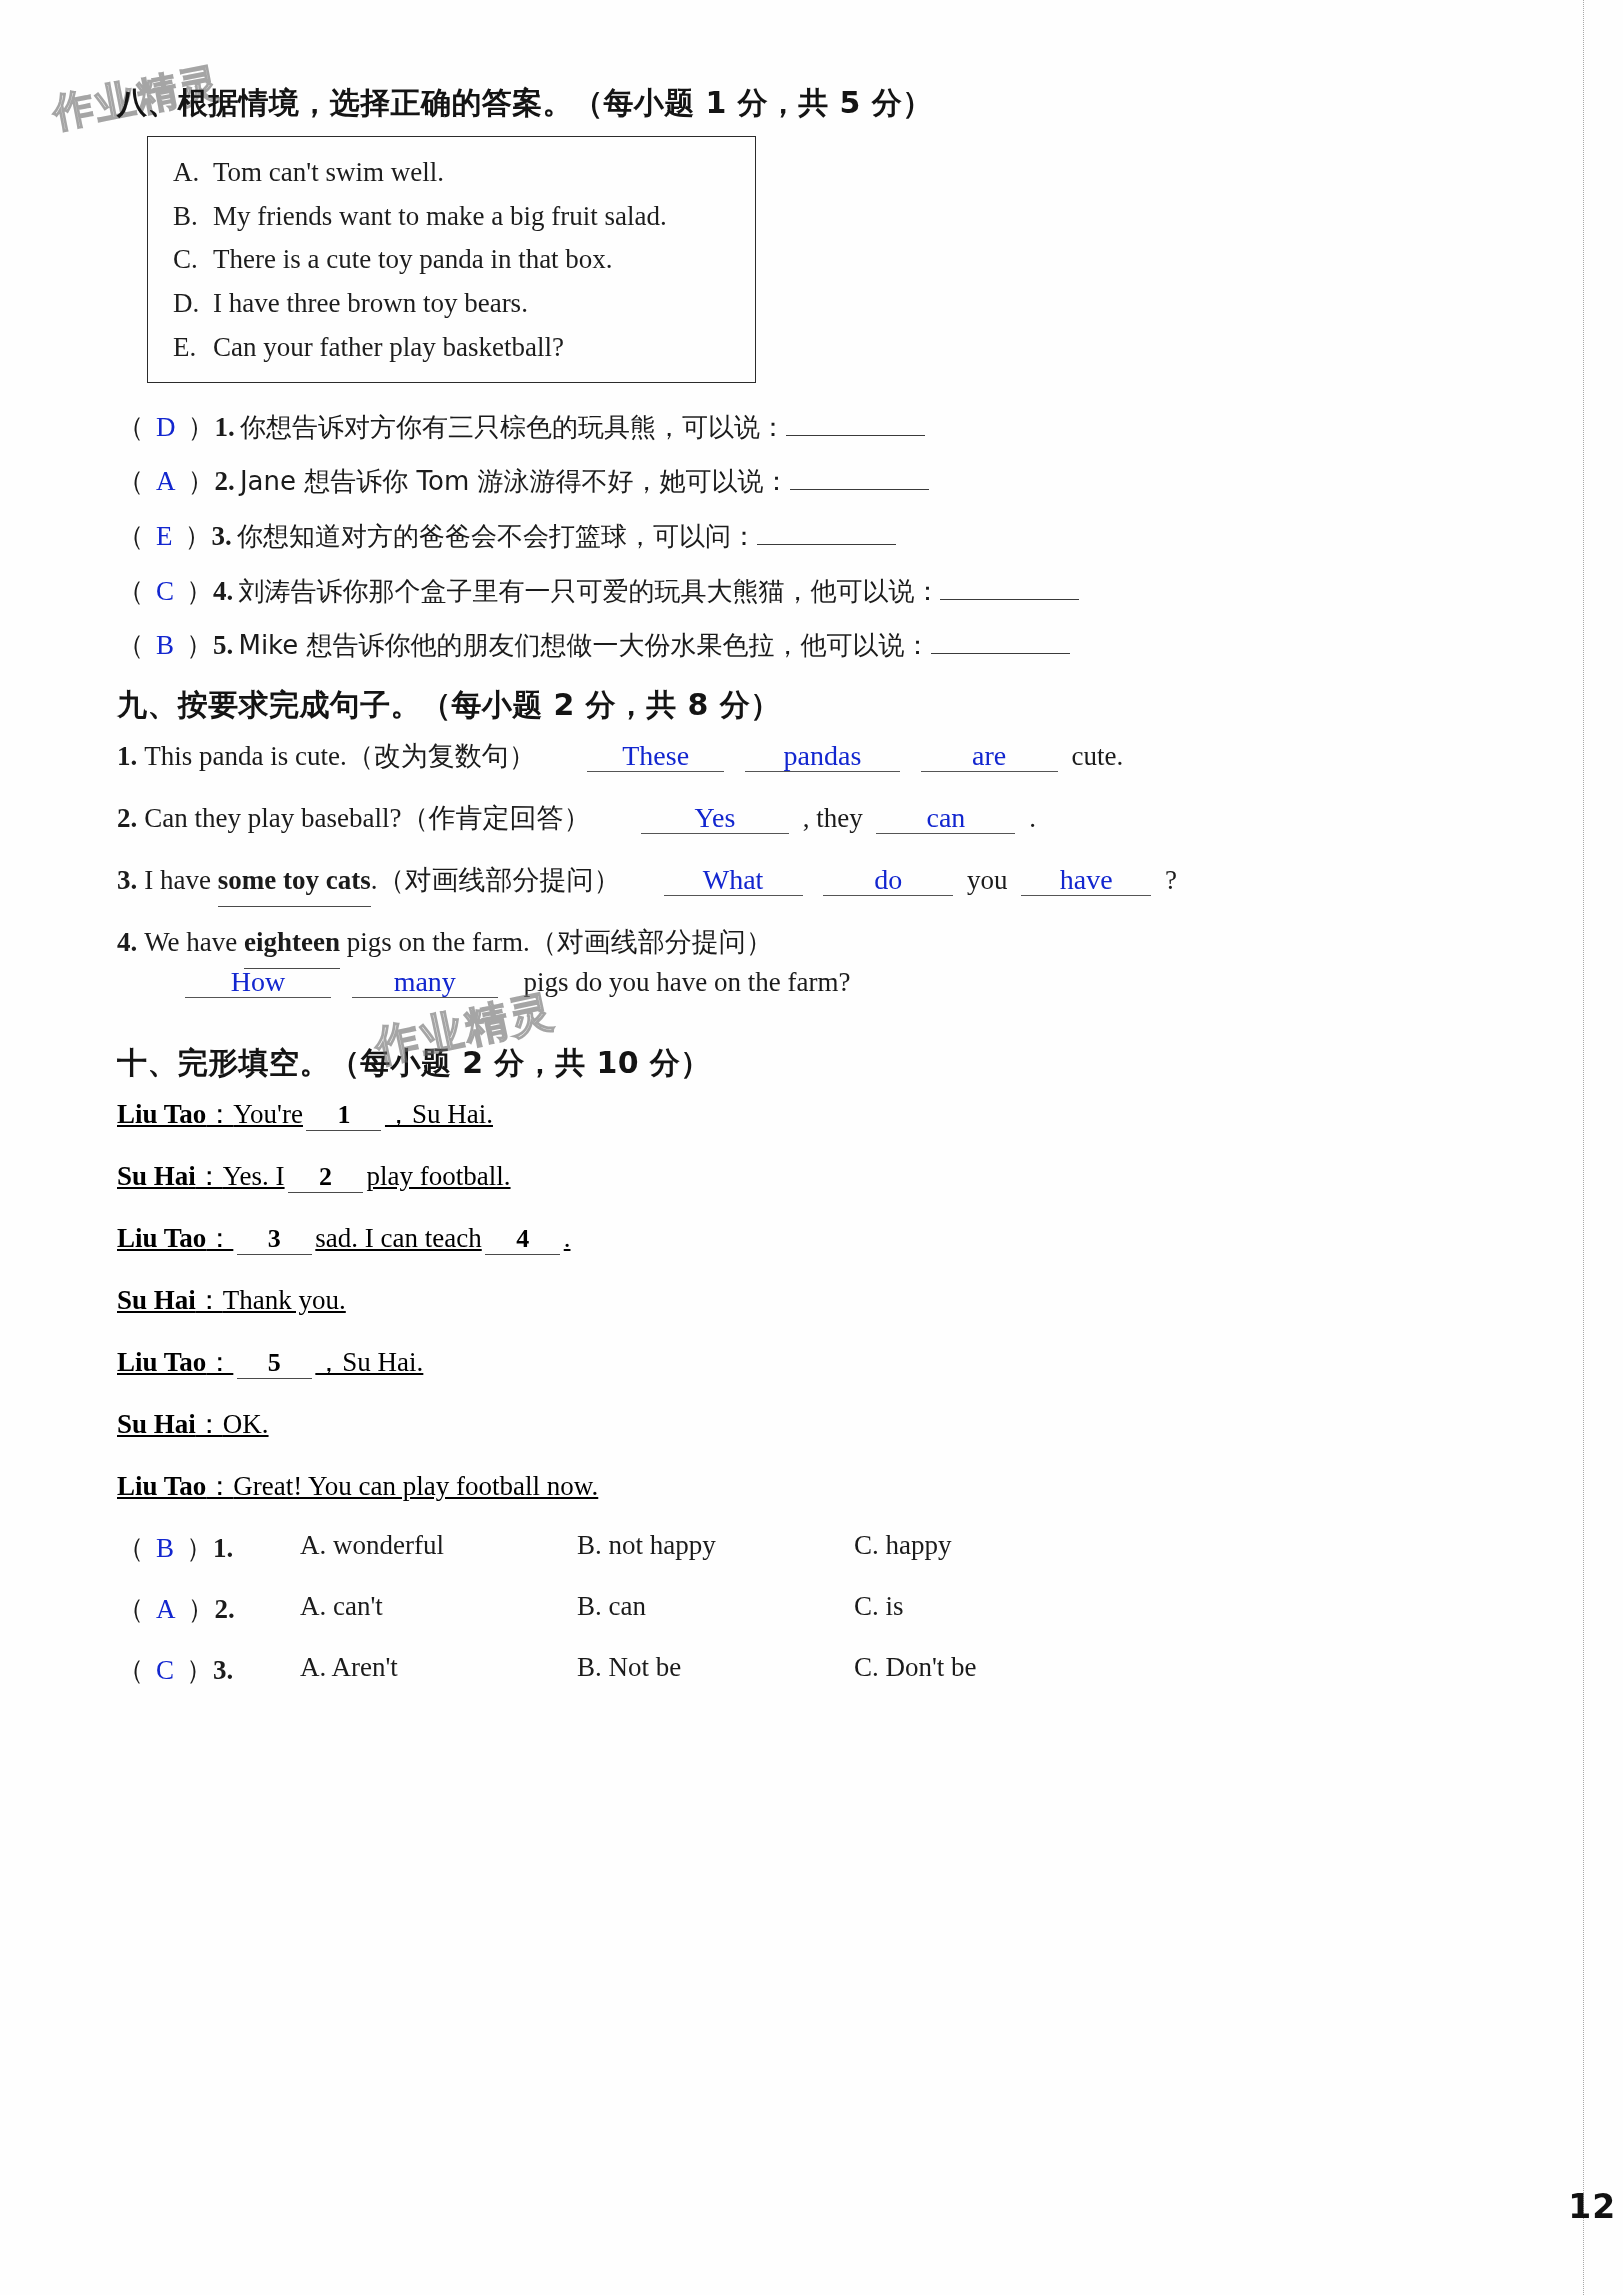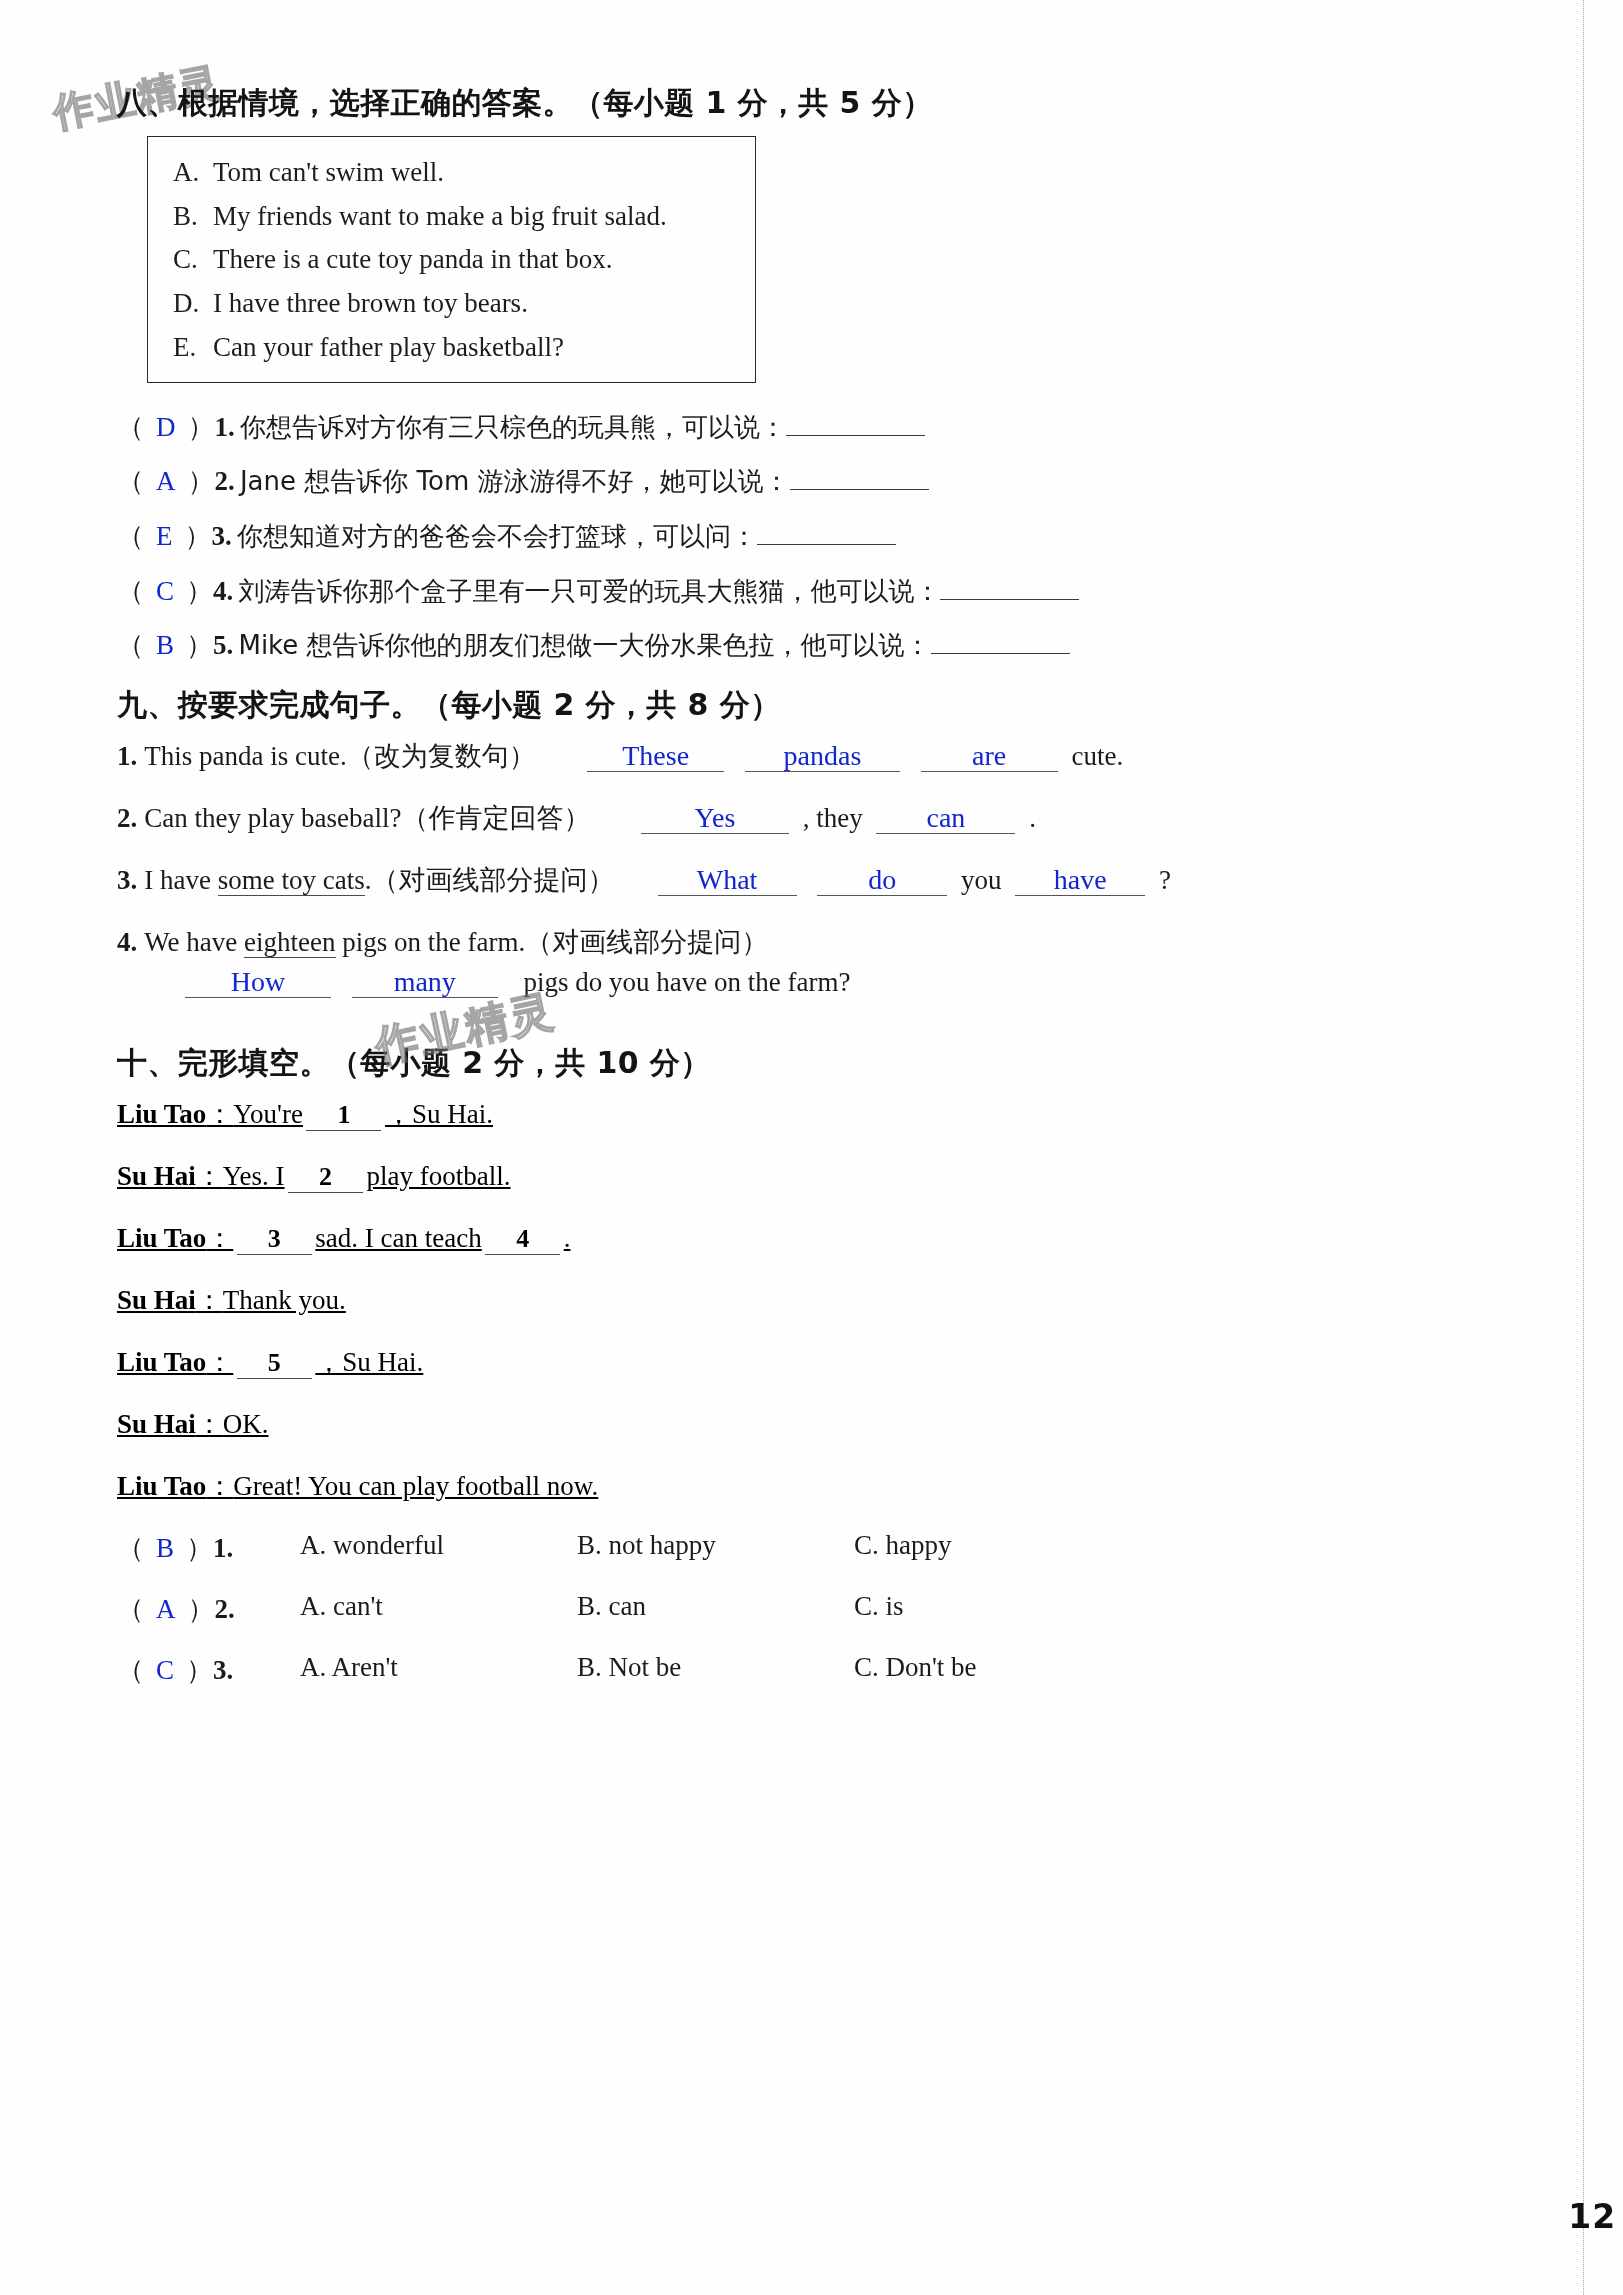--- a/index.html
+++ b/index.html
@@ -142,21 +142,22 @@
     border-bottom: 1.7px solid #555;
     color: #1226cf;
     font-family: "Liberation Serif", serif;
     font-size: 28px;
     line-height: 1.05;
     margin: 0 7px;
     vertical-align: baseline;
   }
   .uline {
     border-bottom: 1.7px solid #4a4a4a;
-    padding-bottom: 0;
+    padding-bottom: 11px;
+    font-weight: bold;
   }
 
   
   .dlg {
     font-size: 27px;
     margin: 4px 0 26px 0;
     white-space: nowrap;
     color: #000000;
     text-decoration: underline;
   }
@@ -185,21 +186,21 @@
     align-items: flex-start;
   }
   .mc-head { width: 183px; flex: none; }
   .mc-opt  { width: 277px; flex: none; }
   .mc-opt:last-child { width: auto; }
 
   
   .pageno {
     position: absolute;
     right: 7px;
-    bottom: 59px;
+    bottom: 69px;
     font-family: "DejaVu Sans", "Liberation Sans", sans-serif;
     font-weight: 700;
     font-size: 33px;
     color: #111;
     letter-spacing: 0.9px;
   }
 </style>
 </head>
 <body>
 

